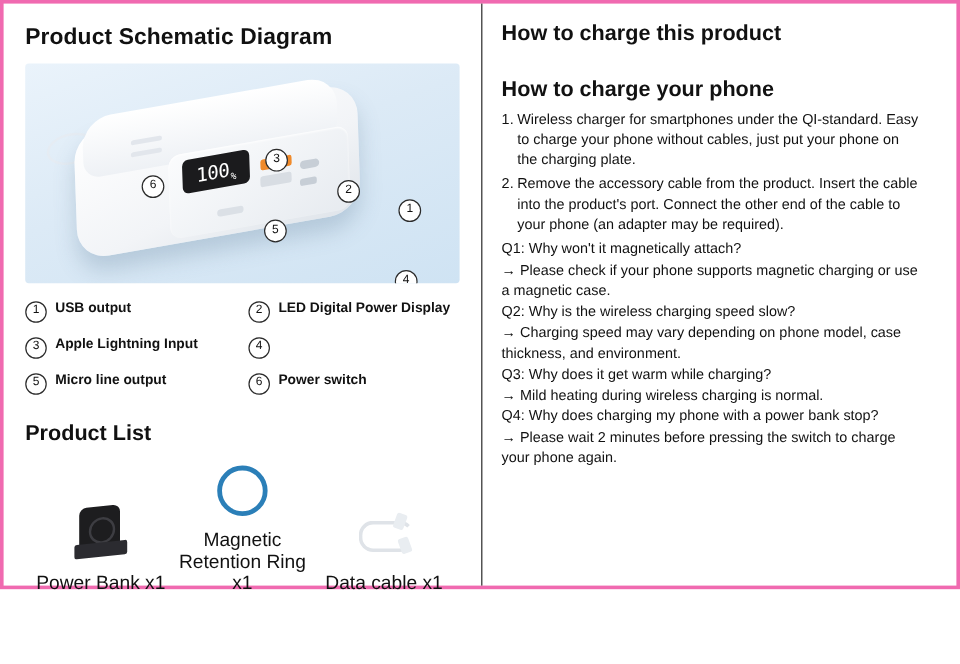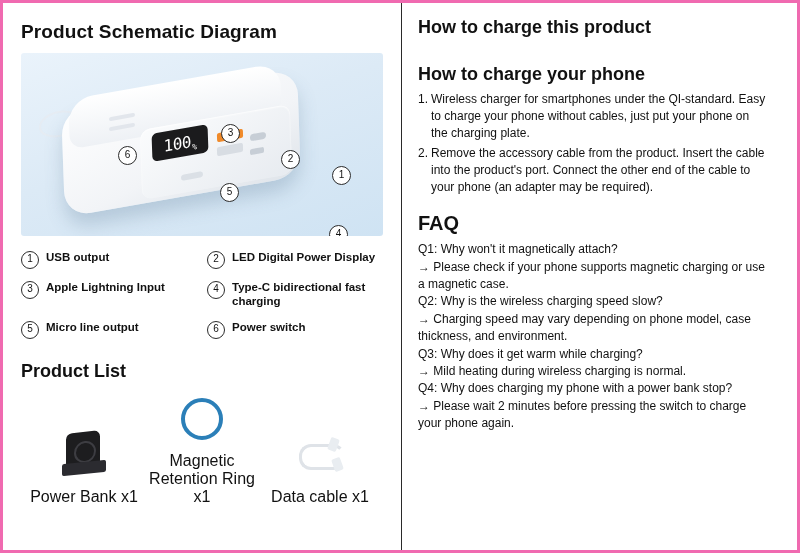--- a/index.html
+++ b/index.html
@@ -10,21 +10,21 @@
     width: 800px;
     height: 553px;
     background: #ffffff;
     font-family: "Liberation Sans", sans-serif;
     color: #111111;
     overflow: hidden;
   }
   .page {
     position: relative;
     width: 800px;
-    height: 553px;
+    height: 491px;
     box-sizing: border-box;
     border: 3px solid #f06ab0;
     background: #ffffff;
     display: flex;
   }
   .col-left {
     width: 398px;
     box-sizing: border-box;
     padding: 14px 18px 0 18px;
     position: relative;
@@ -431,21 +431,20 @@
       <div class="legend-item">
         <div class="num">2</div>
         <div class="legend-label">LED Digital Power Display</div>
       </div>
       <div class="legend-item">
         <div class="num">3</div>
         <div class="legend-label">Apple Lightning Input</div>
       </div>
       <div class="legend-item">
         <div class="num">4</div>
-        <div class="legend-label">Type-C bidirectional fast charging</div>
       </div>
       <div class="legend-item">
         <div class="num">5</div>
         <div class="legend-label">Micro line output</div>
       </div>
       <div class="legend-item">
         <div class="num">6</div>
         <div class="legend-label">Power switch</div>
       </div>
     </div>
@@ -487,21 +486,20 @@
   <div class="col-right">
 
     <h2 class="section">How to charge this product</h2>
 
     <h2 class="section spaced">How to charge your phone</h2>
     <ol class="steps">
       <li>Wireless charger for smartphones under the QI-standard. Easy to charge your phone without cables, just put your phone on the charging plate.</li>
       <li>Remove the accessory cable from the product. Insert the cable into the product's port. Connect the other end of the cable to your phone (an adapter may be required).</li>
     </ol>
 
-    <h2 class="faq">FAQ</h2>
 
     <p class="faq-line">Q1: Why won't it magnetically attach?</p>
     <p class="faq-line">→ Please check if your phone supports magnetic charging or use a magnetic case.</p>
     <p class="faq-line">Q2: Why is the wireless charging speed slow?</p>
     <p class="faq-line">→ Charging speed may vary depending on phone model, case thickness, and environment.</p>
     <p class="faq-line">Q3: Why does it get warm while charging?</p>
     <p class="faq-line">→ Mild heating during wireless charging is normal.</p>
     <p class="faq-line">Q4: Why does charging my phone with a power bank stop?</p>
     <p class="faq-line">→ Please wait 2 minutes before pressing the switch to charge your phone again.</p>
   </div>

